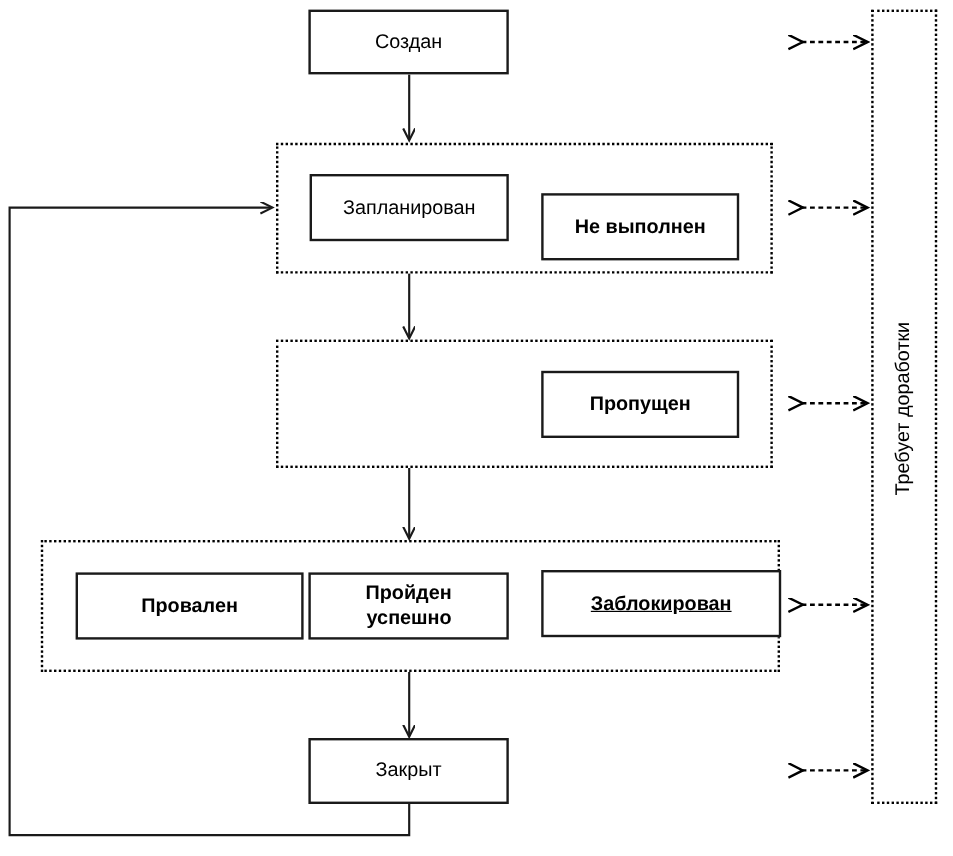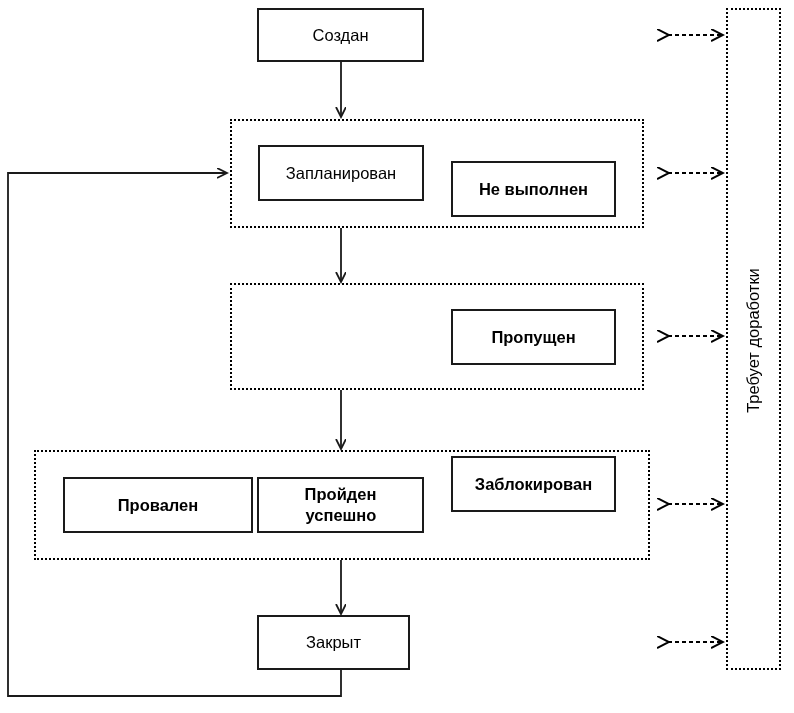--- a/index.html
+++ b/index.html
@@ -143,25 +143,25 @@
     <span>Провален</span>
   </div>
 
   <div class="state-box bold" style="left:257px; top:477px; width:167px; height:56px;">
     <span style="display:block;">
       <span style="display:block;">Пройден</span>
       <span style="display:block;">успешно</span>
     </span>
   </div>
 
-  <div class="state-box bold" style="left:451px; top:456px; width:165px; height:56px;">
+  <div class="state-box bold" style="left:451px; top:475px; width:200px; height:56px;text-decoration:underline;">
     <span>Заблокирован</span>
   </div>
 
-  <div class="state-box" style="left:257px; top:615px; width:153px; height:55px;">
+  <div class="state-box" style="left:257px; top:615px; width:167px; height:55px;">
     <span>Закрыт</span>
   </div>
 
   <div class="rework-panel" style="left:726px; top:8px; width:55px; height:662px;"></div>
 
   <div class="rework-label" style="left:673px; top:331px; width:160px;">Требует доработки</div>
 
 </div>
 
 </body></html>

